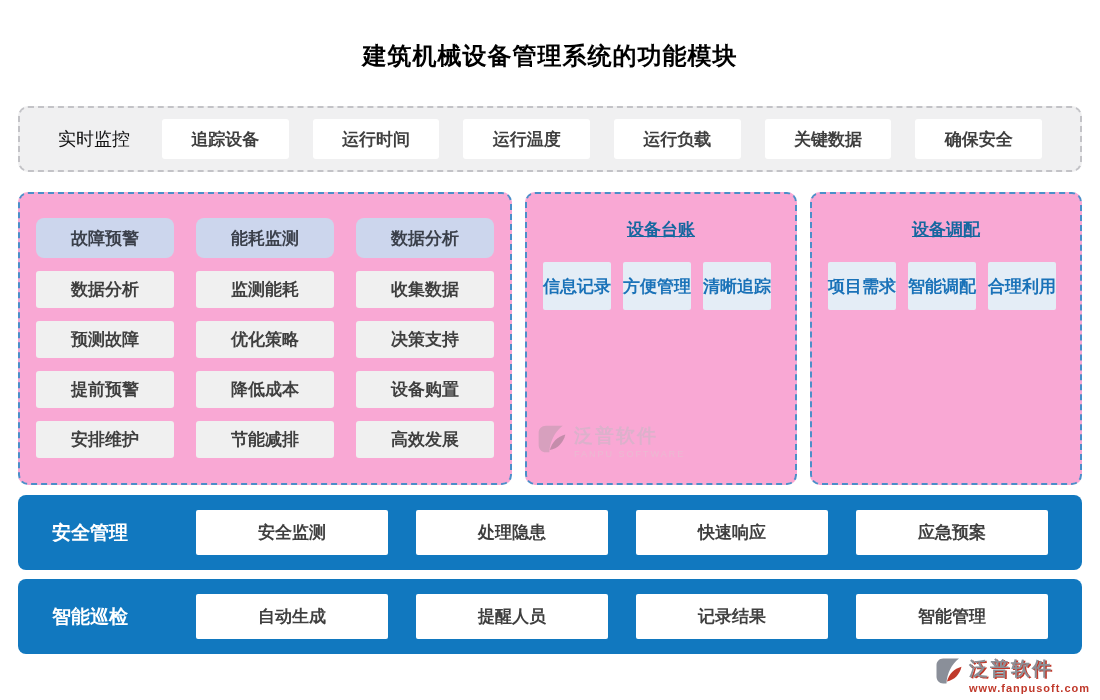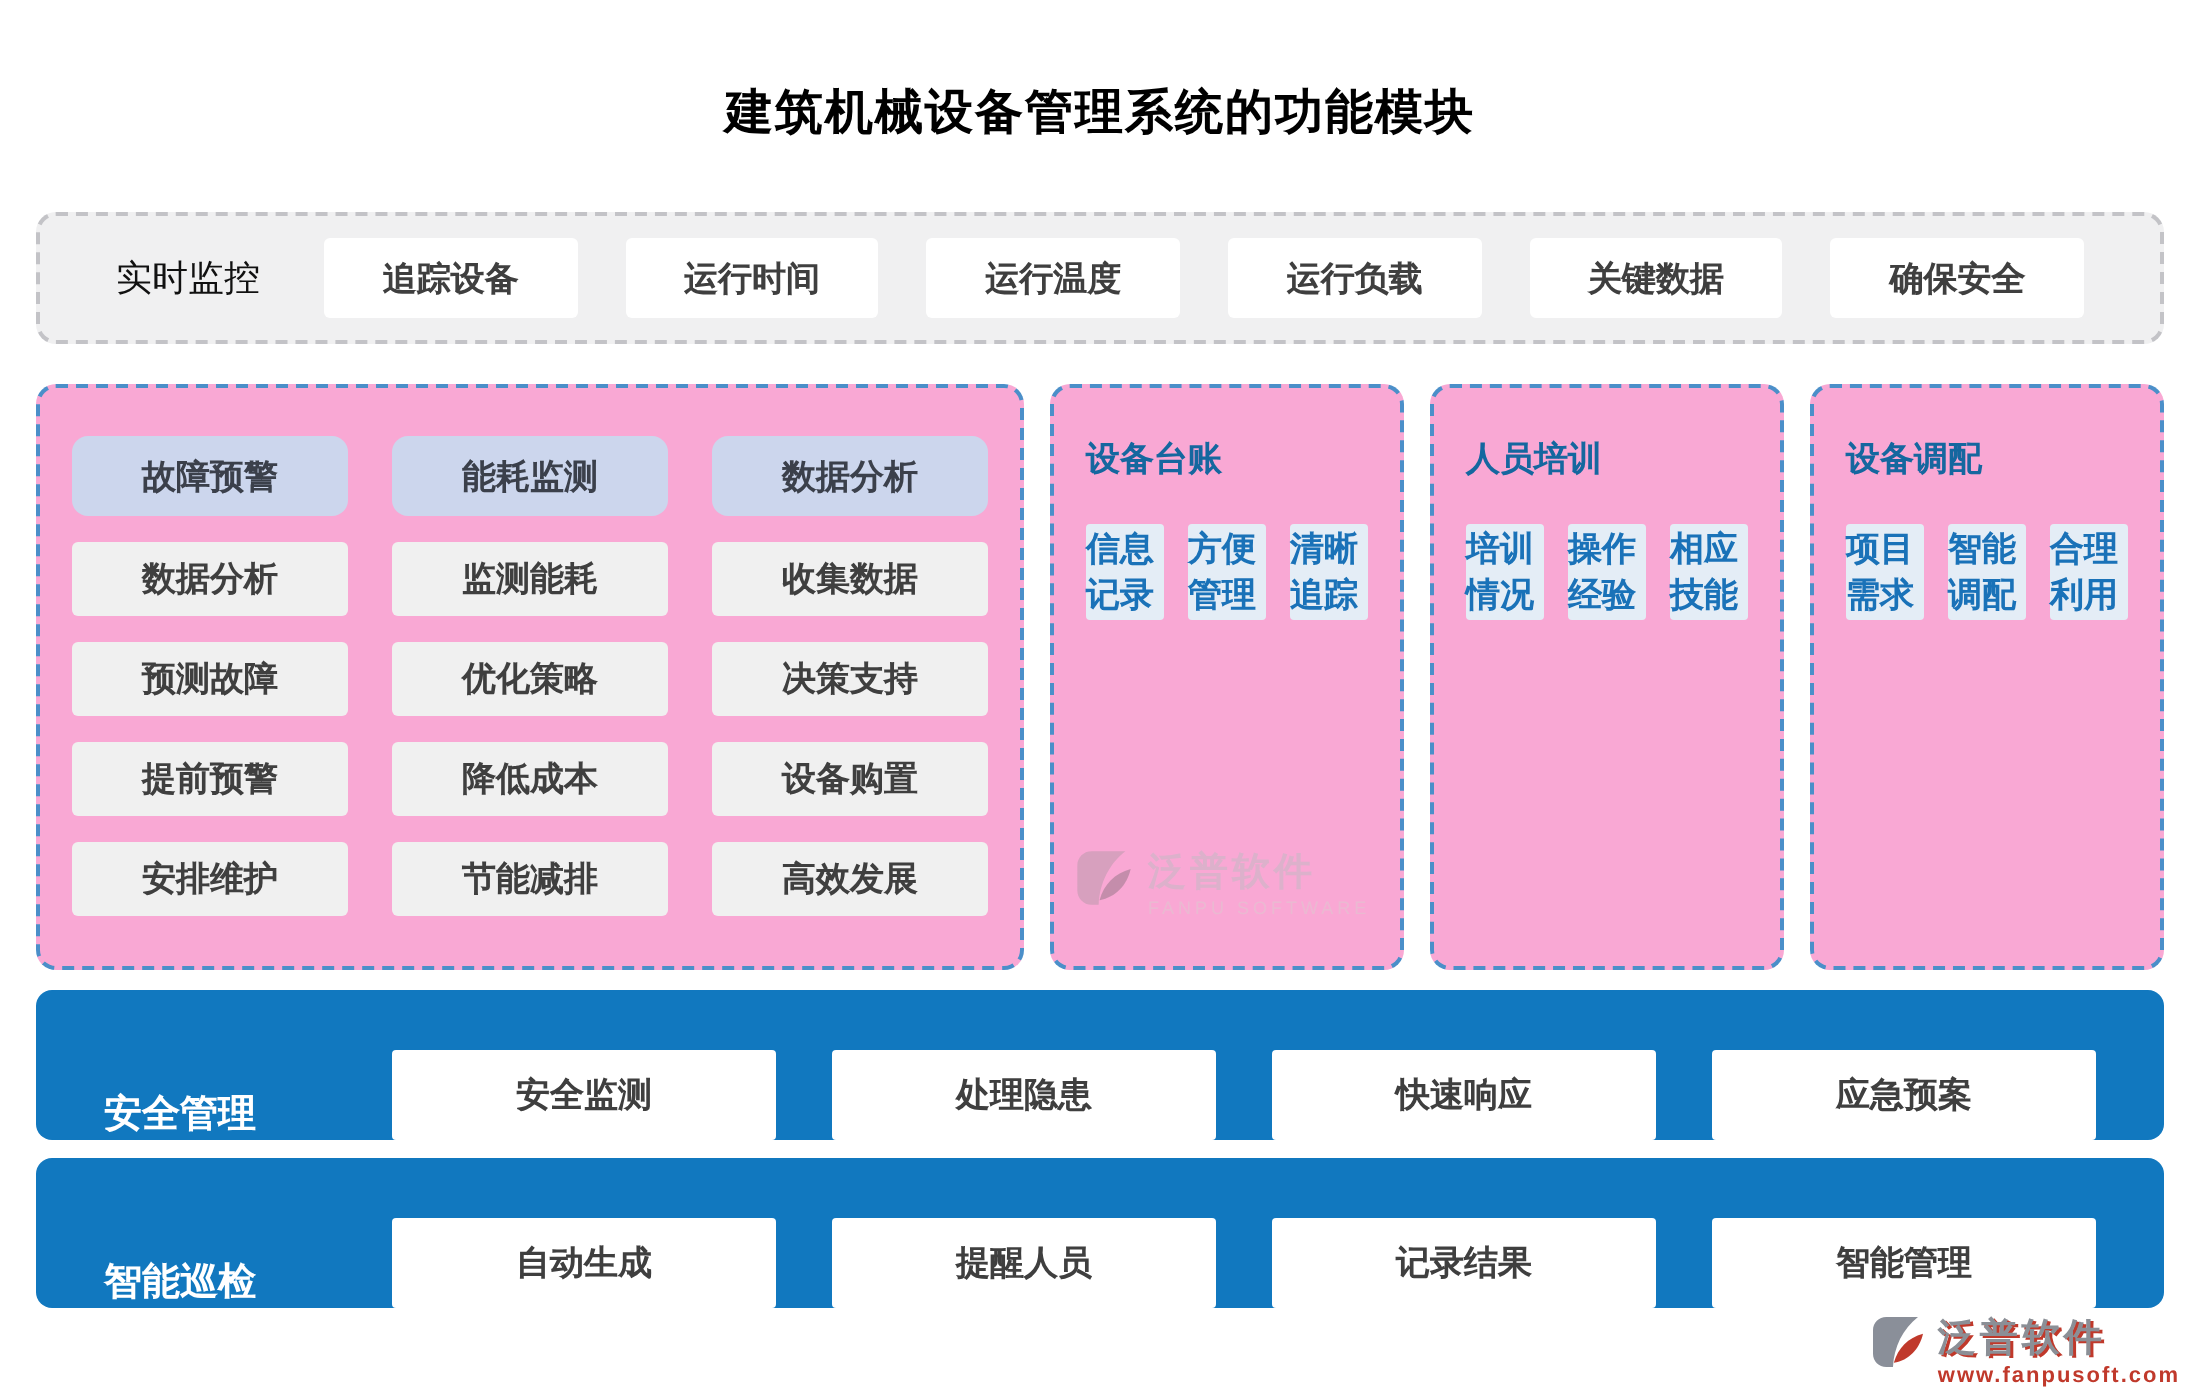--- a/index.html
+++ b/index.html
@@ -50,35 +50,35 @@
   }
   .m-item {
     height:37px; background:#f0f0f0; border-radius:3px;
     display:flex; align-items:center; justify-content:center;
     font-size:17px; font-weight:bold; color:#3f3f3f;
   }
   .side {
     flex:1; padding:22px 16px 0 16px; display:flex; flex-direction:column;
   }
   .s-head {
-    text-align:left; font-size:17px; font-weight:bold; color:#15679f;
-    height:28px; line-height:28px; margin-bottom:18px;
+    text-align:center; font-size:17px; font-weight:bold; color:#15679f;
+    height:28px; line-height:28px; margin-bottom:18px;text-decoration:underline;
   }
   .s-items { display:flex; flex-direction:row; gap:12px; }
   .s-item {
     height:48px; background:#e4edf6; border-radius:2px;
     display:flex; align-items:center; justify-content:center;
     font-size:17px; font-weight:bold; color:#1a72b8;
   }
 
   
   .bar {
     position:absolute; left:18px; right:18px; height:75px;
     background:#1178bf; border-radius:8px;
-    display:flex; align-items:flex-end; padding:0 34px;
+    display:flex; align-items:center; padding:0 34px;
   }
   .bar-1 { top:495px; }
   .bar-2 { top:579px; }
   .bar-label {
     width:96px; margin-right:22px; color:#ffffff; font-size:19px; font-weight:bold;
     white-space:nowrap;
   }
   .bar-items { flex:1; display:flex; gap:28px;margin-left:26px; }
   .bar-chip {
     flex:1; height:45px; background:#ffffff; border-radius:2px;
@@ -153,29 +153,20 @@
   <div class="panel side">
     <div class="s-head">设备台账</div>
     <div class="s-items">
 
     <div class="s-item">信息记录</div>
         <div class="s-item">方便管理</div>
         <div class="s-item">清晰追踪</div>
       </div>
   </div>
 
-  <div class="panel side">
-    <div class="s-head">人员培训</div>
-    <div class="s-items">
-
-    <div class="s-item">培训情况</div>
-        <div class="s-item">操作经验</div>
-        <div class="s-item">相应技能</div>
-      </div>
-  </div>
 
   <div class="panel side">
     <div class="s-head">设备调配</div>
     <div class="s-items">
 
     <div class="s-item">项目需求</div>
         <div class="s-item">智能调配</div>
         <div class="s-item">合理利用</div>
       </div>
   </div>

